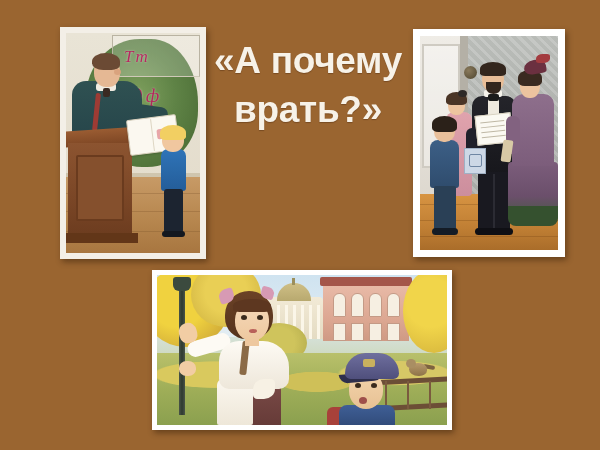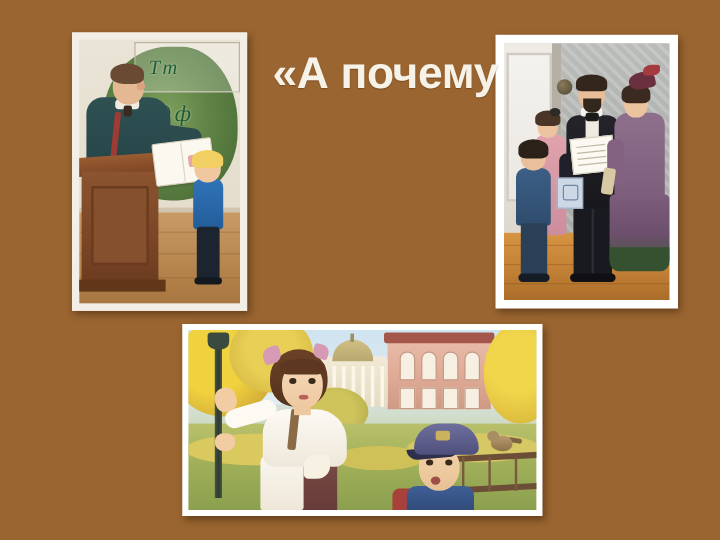--- a/index.html
+++ b/index.html
@@ -16,21 +16,21 @@
     position: relative;
     width: 600px;
     height: 450px;
     background: #9a6530;
     overflow: hidden;
   }
 
   
   #title-block {
     position: absolute;
-    left: 221px;
+    left: 208px;
     top: 36px;
     width: 200px;
     text-align: center;
     color: #f7f2e8;
     font-family: "Liberation Sans", sans-serif;
     font-weight: bold;
     font-size: 37px;
     line-height: 49px;
     letter-spacing: -0.3px;
     white-space: nowrap;
@@ -61,21 +61,21 @@
     position:absolute; left:20px; top:6px; width:112px; height:128px;
     background: radial-gradient(ellipse at 45% 45%, #7fa05e 0%, #5f8346 45%, #4e7038 80%);
     border-radius: 48% 42% 45% 50% / 46% 50% 44% 48%;
     filter: blur(0.3px);
   }
   .cl-board-frame {
     position:absolute; left:46px; top:2px; width:86px; height:40px;
     border:1px solid #b9b3a2; border-bottom-color:#cfc9b8;
     background: rgba(255,255,255,0.22);
   }
-  .cl-chalk { position:absolute; color:#14532d; font-family:"Liberation Serif", serif;
+  .cl-chalk { position:absolute; color:#be185d; font-family:"Liberation Serif", serif;
     font-style:italic; text-shadow:0 0 2px rgba(255,255,255,0.6); opacity:.88; }
   .cl-chalk.c1 { left:58px; top:14px; font-size:17px; letter-spacing:2px; }
   .cl-chalk.c2 { left:52px; top:52px; font-size:19px; letter-spacing:3px; }
   .cl-floorline { position:absolute; left:0; top:140px; width:100%; height:4px; background:#cfc5ae; }
   .cl-floor { position:absolute; left:0; top:144px; width:100%; height:76px;
     background: linear-gradient(180deg,#c79a66 0%, #b7874f 55%, #a87640 100%); }
   .cl-floorstripe { position:absolute; left:0; width:100%; height:1px; background:rgba(120,80,40,.28); }
   
   .cl-lectern-top { position:absolute; left:-2px; top:96px; width:78px; height:16px;
      background:linear-gradient(180deg,#9a5c32,#7d4624); border-radius:2px; transform:skewY(-4deg); }
@@ -459,15 +459,16 @@
       <div class="pk-b-eye" style="left:214px; top:108px;"></div>
       <div class="pk-b-mouth"></div>
       <div class="pk-b-visor"></div>
       <div class="pk-b-cap"></div>
       <div class="pk-b-badge"></div>
     </div>
   </div>
 
   <div id="title-block" style="color: rgb(247, 242, 232);">
     <span class="tline">«А почему</span>
+    <span class="tline">врать?»</span>
   </div>
 
 </div>
 
 </body></html>

